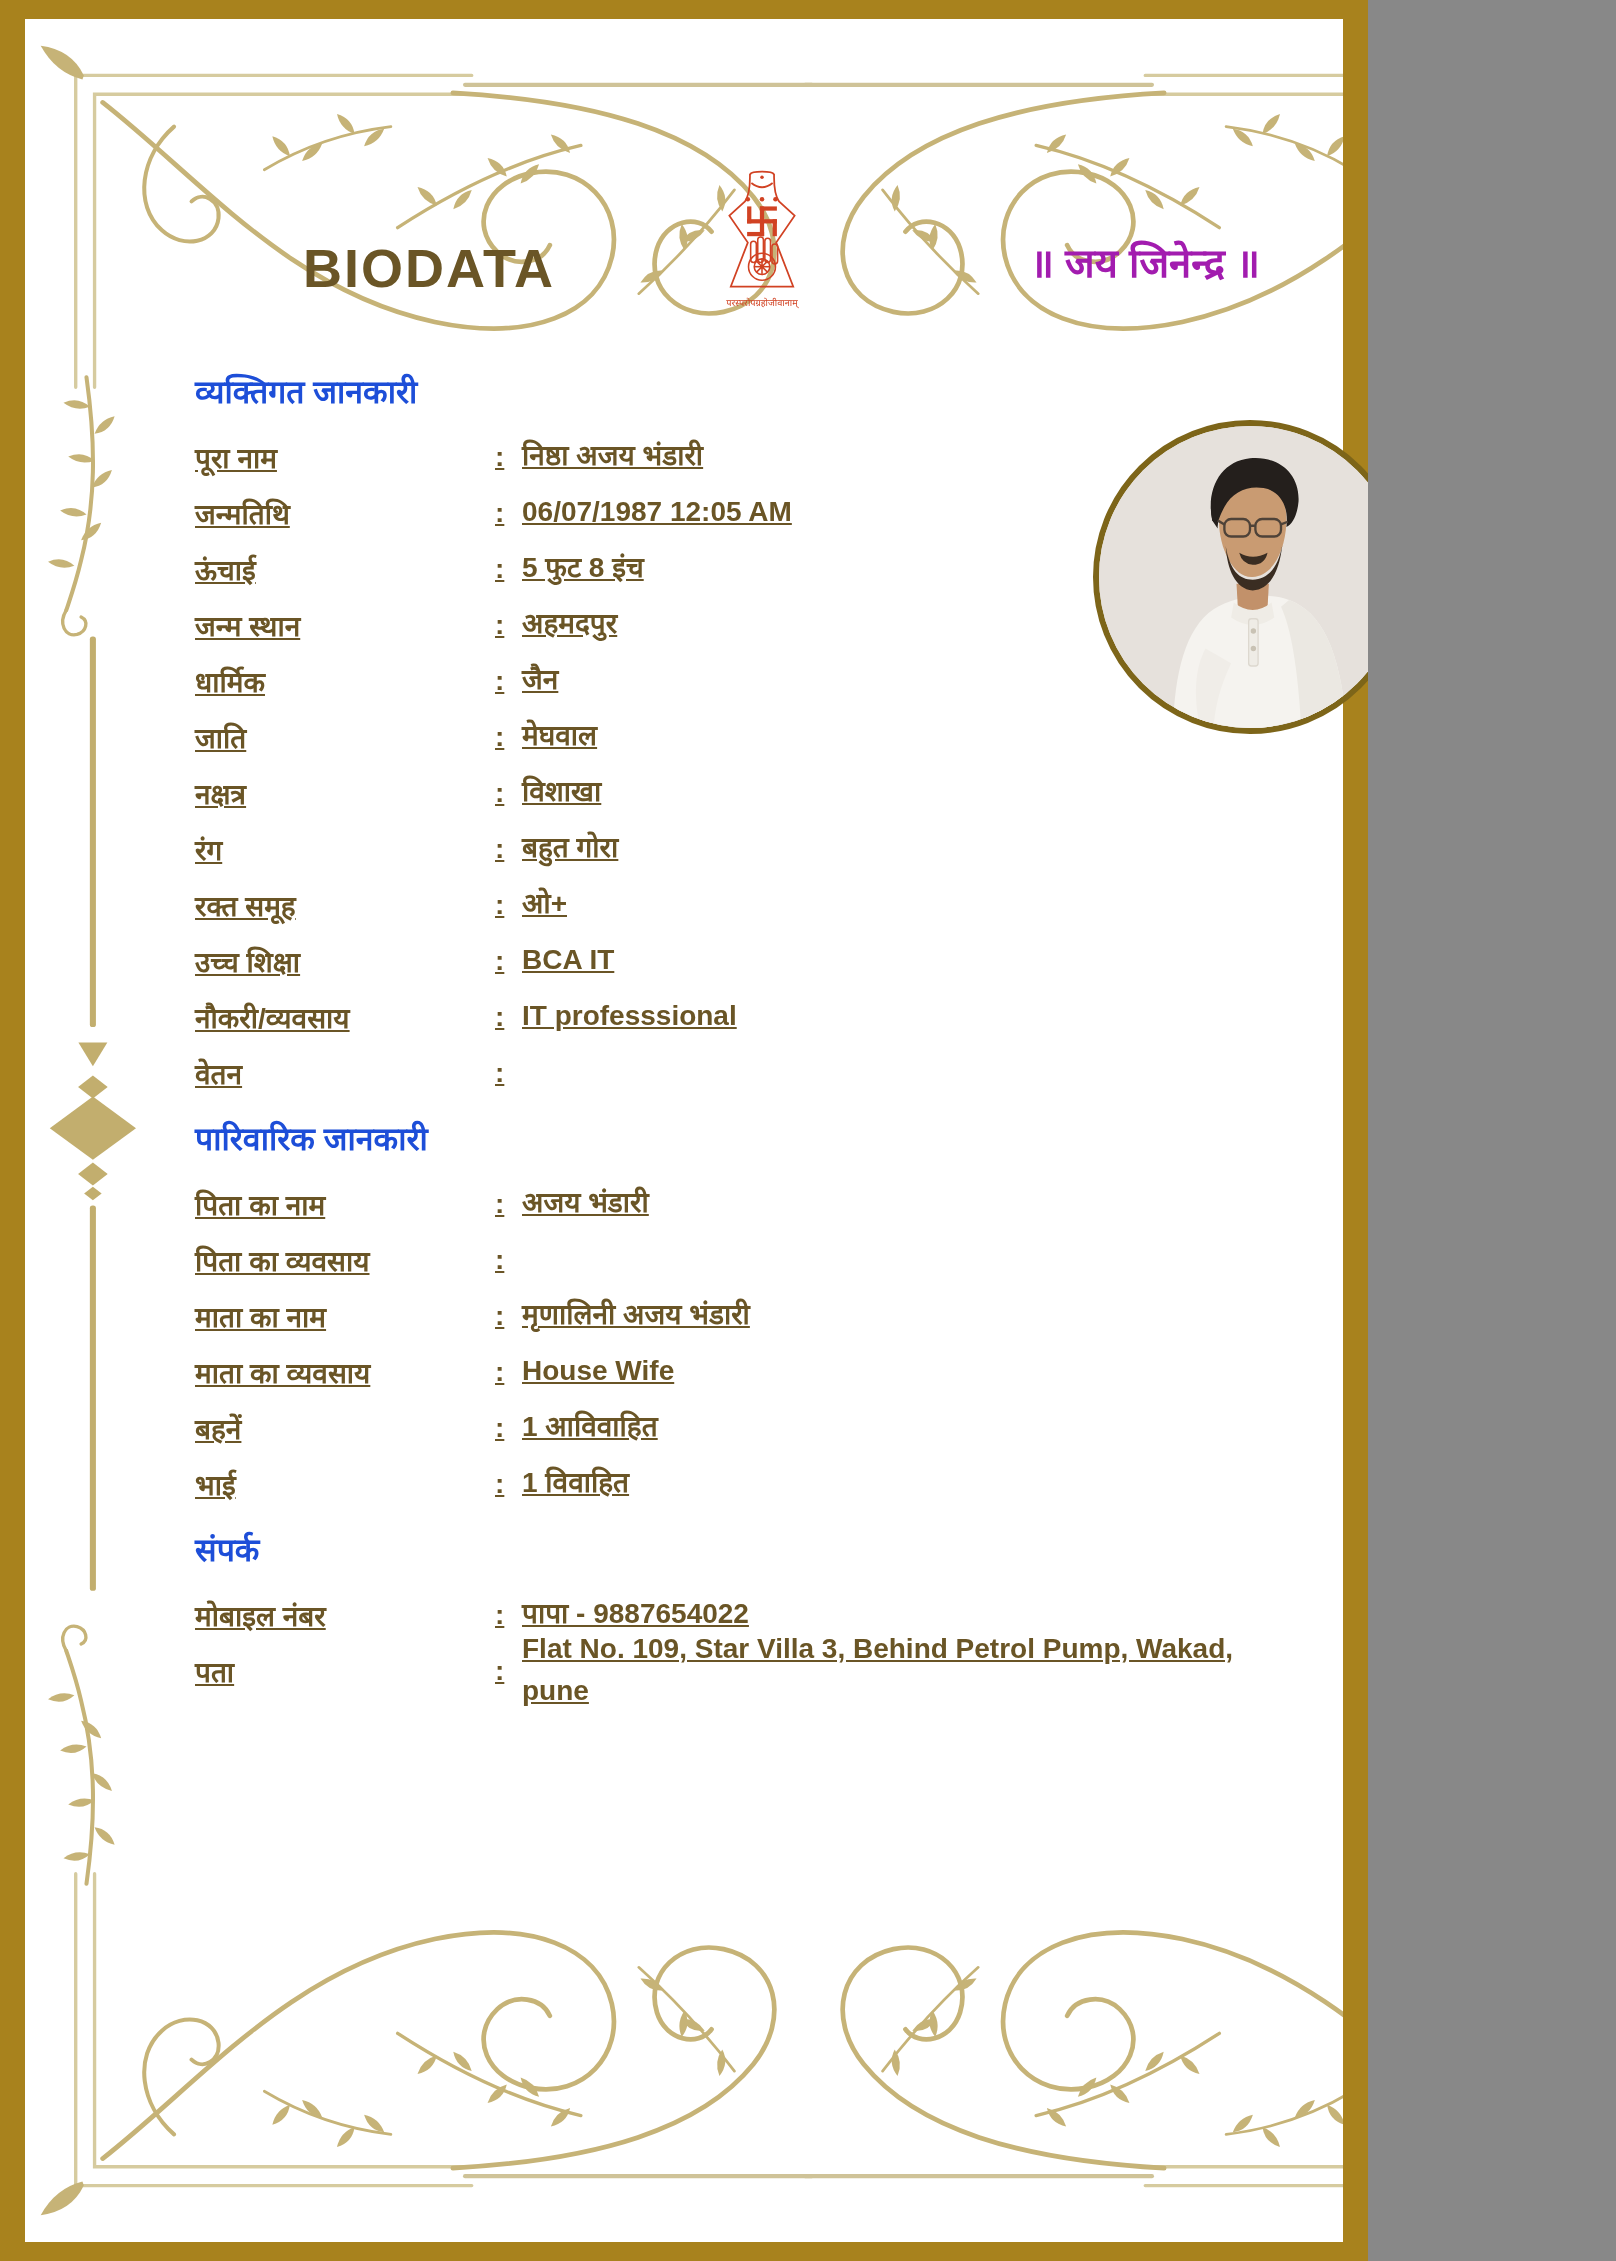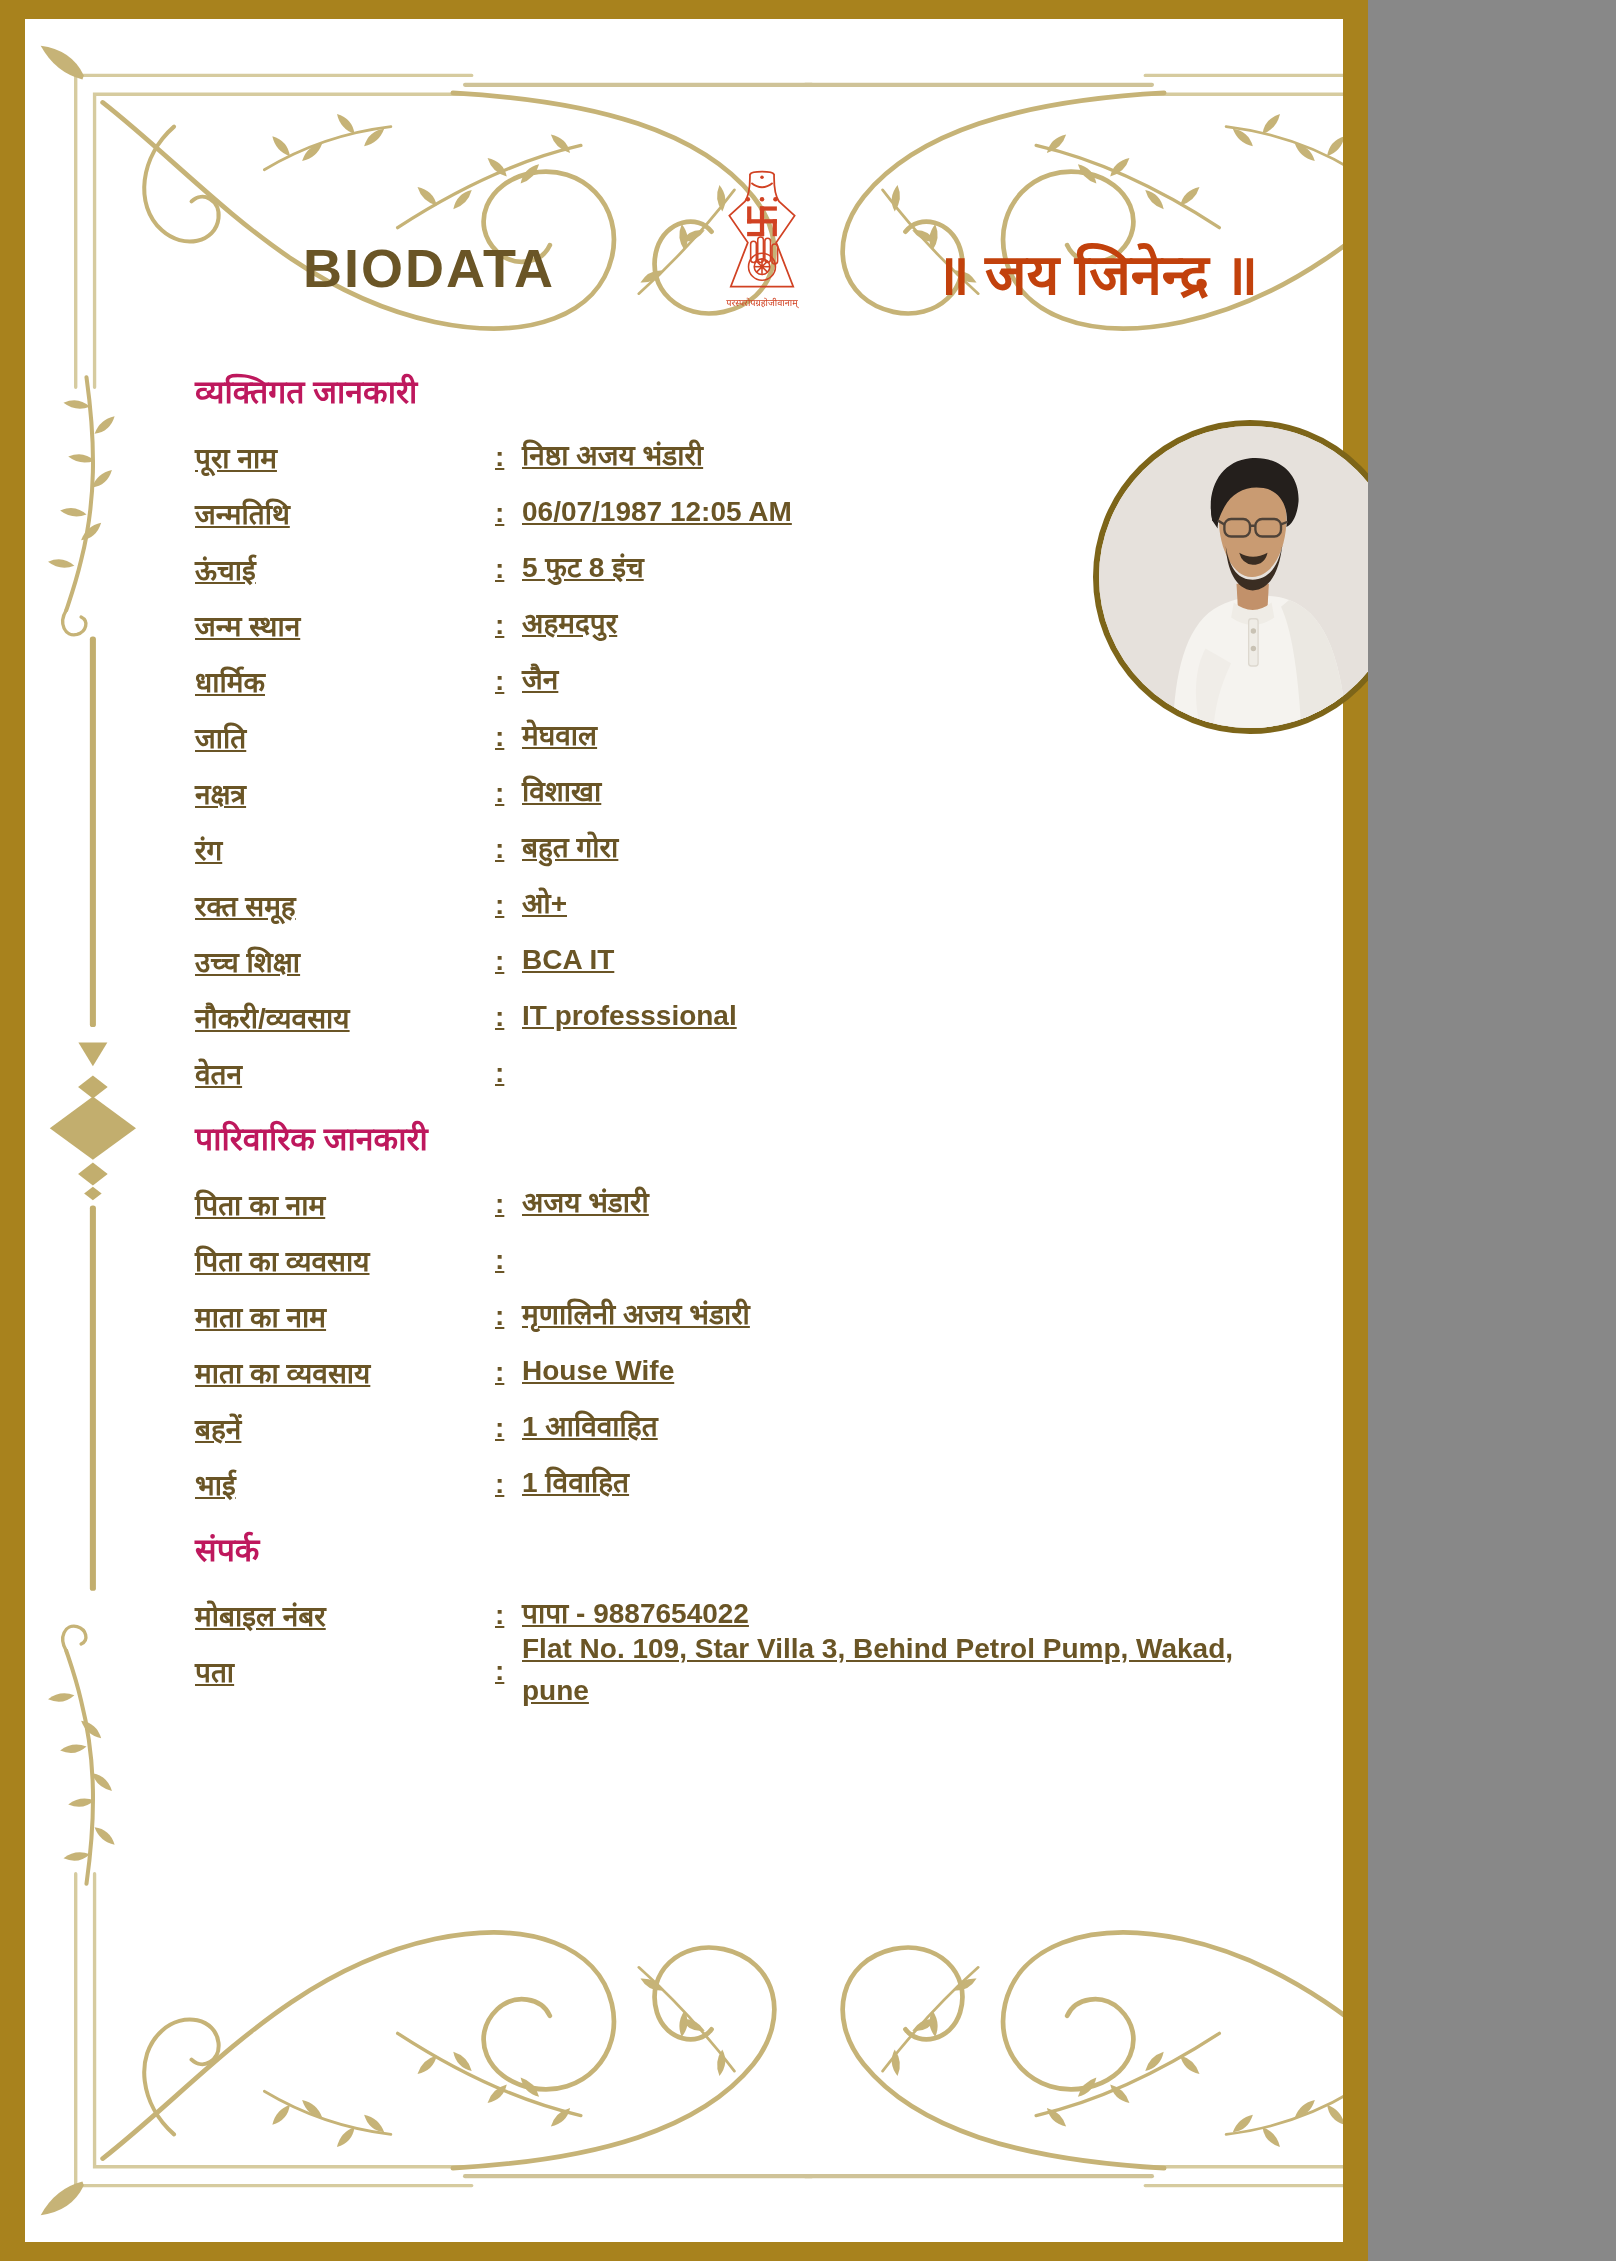--- a/index.html
+++ b/index.html
@@ -20,35 +20,35 @@
     pointer-events:none;
   }
   .decor{position:absolute;left:0;top:0;pointer-events:none;}
   .title{
     position:absolute;left:303px;top:237px;
     font-size:54px;font-weight:800;letter-spacing:2px;
     color:#6a5526;white-space:nowrap;
   }
   .greeting{
     position:absolute;left:936px;top:234px;width:418px;
-    font-size:56px;font-weight:bold;
-    color:#c2410c;white-space:nowrap;
+    text-align:center;font-size:40px;font-weight:bold;
+    color:#a21caf;white-space:nowrap;
   }
   .emblem{position:absolute;left:719px;top:166px;width:86px;height:156px;}
   .photo-ring{
     position:absolute;left:1093px;top:420px;
     width:302px;height:302px;border-radius:50%;
     border:6px solid #7d6519;overflow:hidden;background:#e7e3de;
   }
   .content{position:absolute;left:195px;top:369px;width:1161px;}
   .section{margin:0;}
   .section + .section{margin-top:15px;}
   .section-heading{
     font-size:32px;font-weight:bold;height:40px;margin-bottom:20px;
-    color:#be185d;
+    color:#1d4ed8;
   }
   .info-row{display:flex;align-items:center;height:56px;text-decoration:underline;}
   .row-label{width:300px;font-size:28px;font-weight:600;}
   .row-colon{width:27px;font-size:28px;font-weight:600;}
   .row-value{flex:1;font-size:28px;font-weight:600;line-height:1.5;margin-top:-2.7px;}
   .row-value .v2{display:block;}
 </style>
 </head>
 <body>
 

